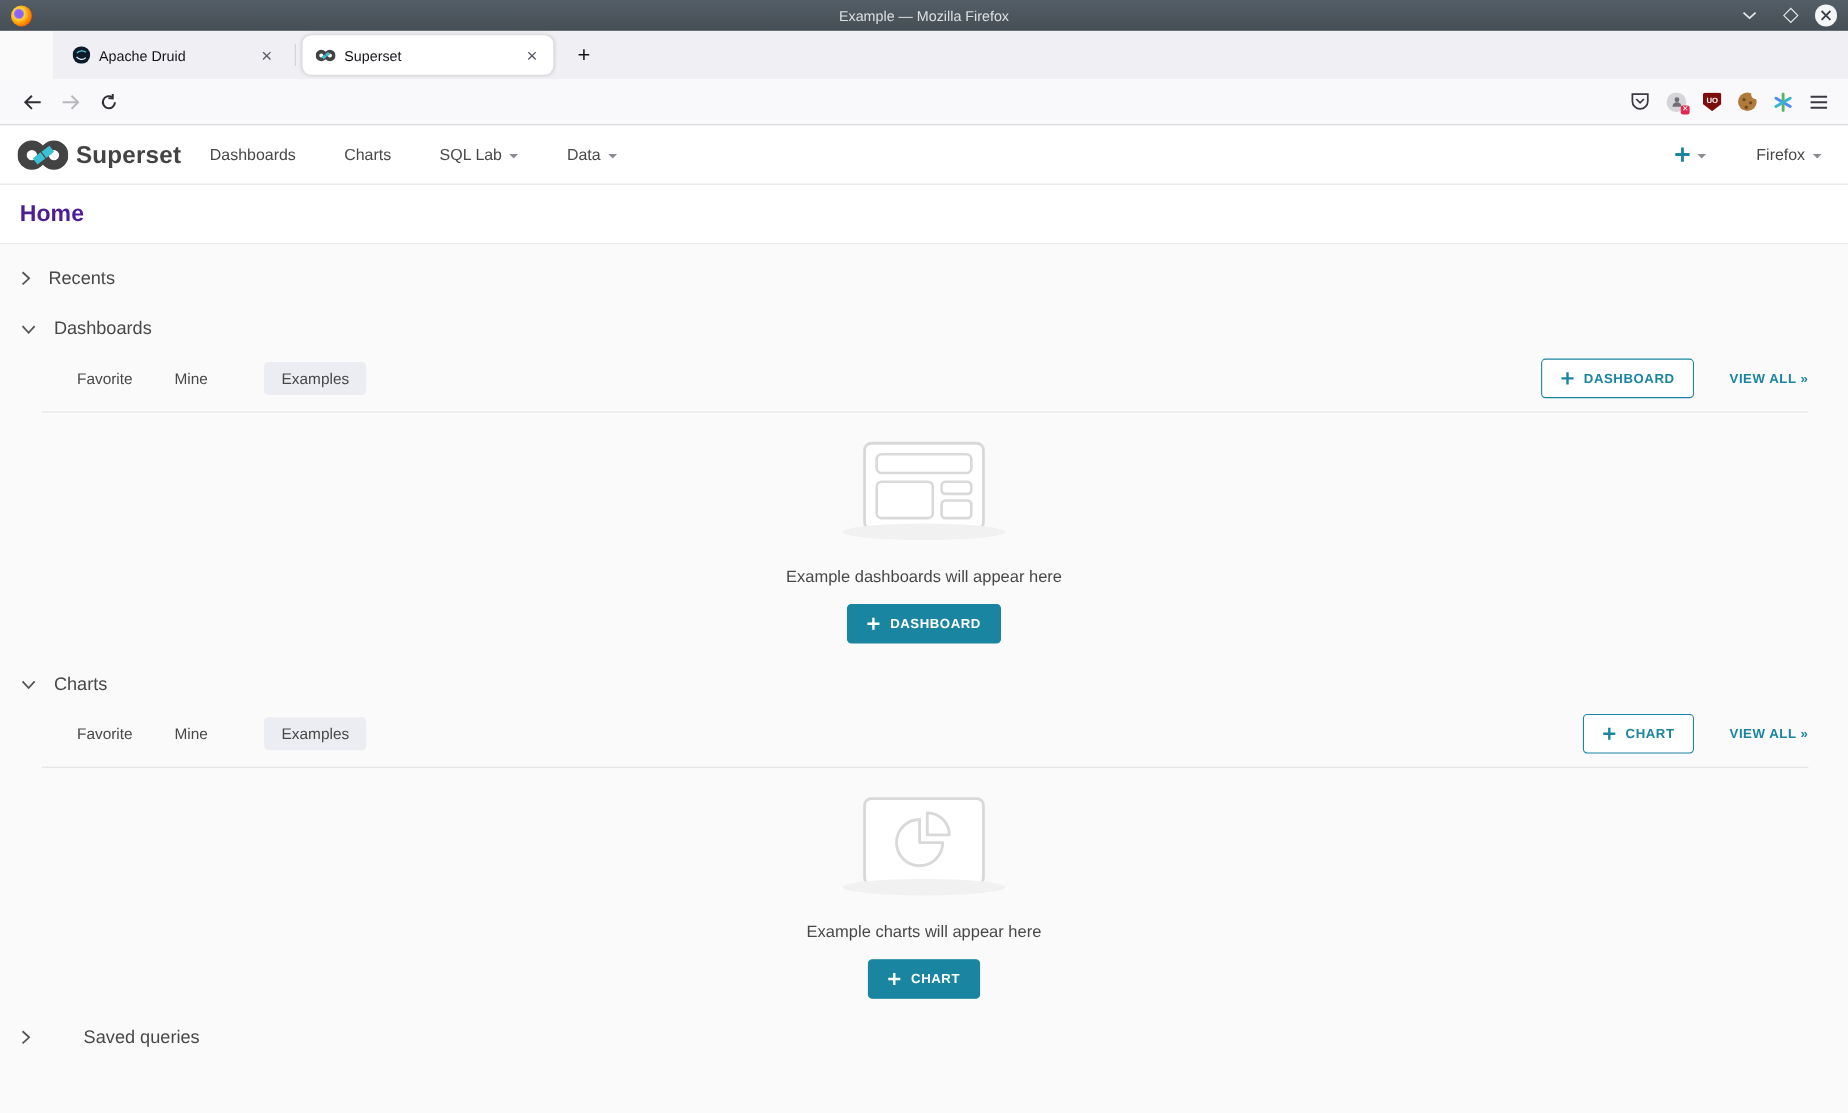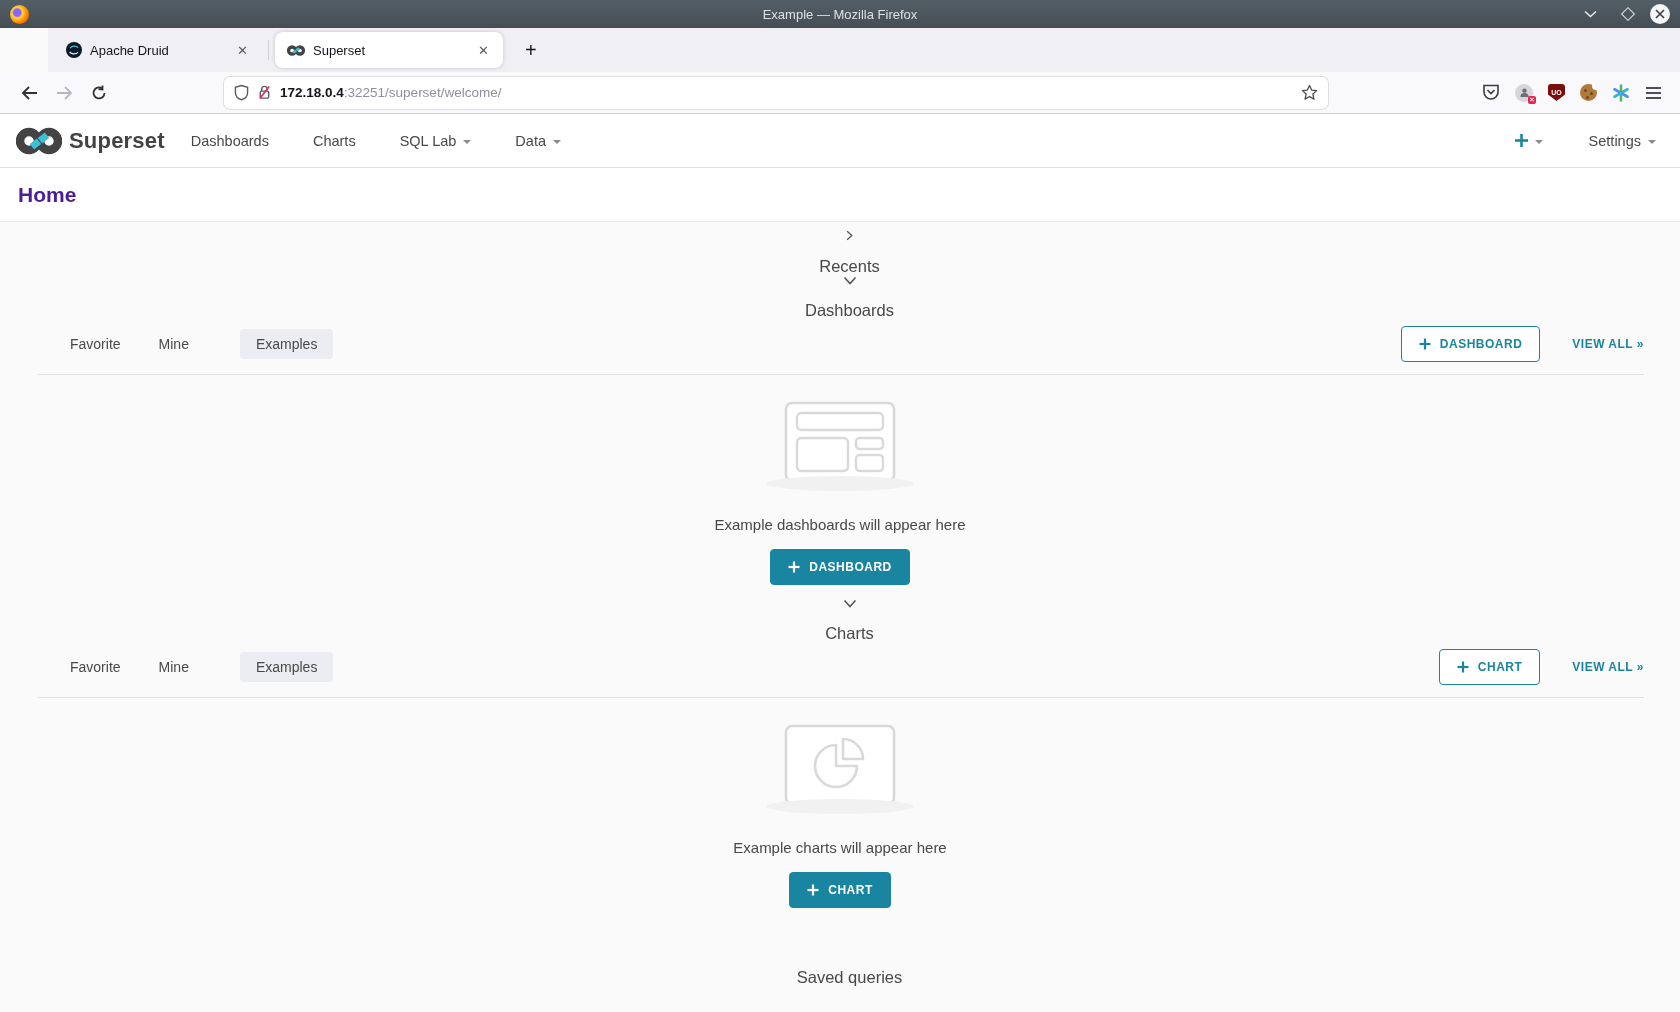--- a/index.html
+++ b/index.html
@@ -64,21 +64,21 @@
     border-top:4.5px solid #8b8b94; margin-top:2px; }
   .appnav-right { margin-left:auto; display:flex; align-items:center; gap:46px; padding-right:8px; }
   .plus-menu { display:flex; align-items:center; gap:6px; }
   .settings-menu { display:flex; align-items:center; gap:7px; font-size:14.5px; color:#484848; }
 
   
   .home-header { background:#fff; border-bottom:1px solid #e8e8e8; padding:15px 18px 14px; }
   .home-title { font-size:21px; font-weight:700; color:#4c1d95; }
   .content { background:#fafafa; height:738px; }
 
-  .section-row { display:flex; align-items:center; gap:16px; padding-left:19px; height:46px;flex-direction:column; }
+  .section-row { display:flex; align-items:center; gap:16px; padding-left:19px; height:46px; }
   .section-row.first { margin-top:8px; }
   .section-label { font-size:16.5px; color:#484848; }
 
   .sub-toolbar { display:flex; align-items:center; padding-left:70px; padding-right:36px; margin-top:4px; }
   .wtabs { display:flex; align-items:center; gap:38px; }
   .wtab { font-size:14px; color:#484848; padding:7px 0; }
   .wtab.active { background:#ecedf2; border-radius:4px; padding:7px 16px;margin-left:13px; }
   .sub-actions { margin-left:auto; display:flex; align-items:center; gap:32px; }
   .btn { display:inline-flex; align-items:center; gap:9px; font-size:12px; font-weight:700;
     letter-spacing:.5px; border-radius:4px; padding:10px 17px; }
@@ -148,34 +148,20 @@
         <path d="M9 1 L15 7 L9 13 M15 7 H1" fill="none" stroke="#b7b7bf" stroke-width="1.8"></path>
       </svg>
   </span>
   <span class="nav-btn">
     <svg width="16" height="16" viewBox="0 0 16 16">
         <path d="M13.5 8 A5.5 5.5 0 1 1 11 3.3" fill="none" stroke="#2f2f35" stroke-width="1.8"></path>
         <path d="M11.5 0.5 L11.5 4.5 L7.5 4.2" fill="none" stroke="#2f2f35" stroke-width="1.8"></path>
       </svg>
   </span>
 
-  <div class="urlbar">
-    <svg width="15" height="17" viewBox="0 0 16 17">
-      <path d="M8 1 L14.5 3 V8.2 C14.5 12.4 11.4 15.3 8 16.2 C4.6 15.3 1.5 12.4 1.5 8.2 V3 Z" fill="none" stroke="#5b5b66" stroke-width="1.5"></path>
-    </svg>
-    <svg width="15" height="17" viewBox="0 0 16 17">
-      <path d="M5 7 V5 A3 3 0 0 1 11 5 V6" fill="none" stroke="#5b5b66" stroke-width="1.5"></path>
-      <rect x="3.5" y="7" width="9" height="7.5" rx="1.5" fill="none" stroke="#5b5b66" stroke-width="1.5"></rect>
-      <line x1="3" y1="15" x2="13" y2="2" stroke="#e22850" stroke-width="1.7"></line>
-    </svg>
-    <span class="url-text"><span class="url-host">172.18.0.4</span><span class="url-path">:32251/superset/welcome/</span></span>
-    <svg width="17" height="17" viewBox="0 0 18 18">
-      <path d="M9 1.5 L11.3 6.4 L16.5 7 L12.6 10.6 L13.7 16 L9 13.2 L4.3 16 L5.4 10.6 L1.5 7 L6.7 6.4 Z" fill="none" stroke="#4a4a52" stroke-width="1.4" stroke-linejoin="round"></path>
-    </svg>
-  </div>
 
   <div class="ext-icons">
     <svg width="18" height="17" viewBox="0 0 18 17">
       <path d="M2 1.5 H16 V8 A7 7 0 0 1 2 8 Z" fill="none" stroke="#3a3a44" stroke-width="1.6"></path>
       <polyline points="5.5,6 9,9.5 12.5,6" fill="none" stroke="#3a3a44" stroke-width="1.6"></polyline>
     </svg>
     <span class="person-ext">
       <svg width="11" height="11" viewBox="0 0 12 12">
           <circle cx="6" cy="4" r="2.4" fill="#6e6e76"></circle>
           <path d="M1.5 11 A4.5 4.5 0 0 1 10.5 11 Z" fill="#6e6e76"></path>
@@ -231,21 +217,21 @@
     <span class="plus-menu">
       <svg width="15" height="15" viewBox="0 0 15 15">
         <g stroke="#1a85a0" stroke-width="2.6">
             <line x1="7.5" y1="1" x2="7.5" y2="14"></line>
             <line x1="1" y1="7.5" x2="14" y2="7.5"></line>
           </g>
       </svg>
       <span class="caret"></span>
     </span>
     <span class="settings-menu">
-      <span>Settings</span>
+      <span>Firefox</span>
       <span class="caret"></span>
     </span>
   </div>
 </div>
 
 <div class="home-header">
   <div class="home-title">Home</div>
 </div>
 
 <div class="content">

